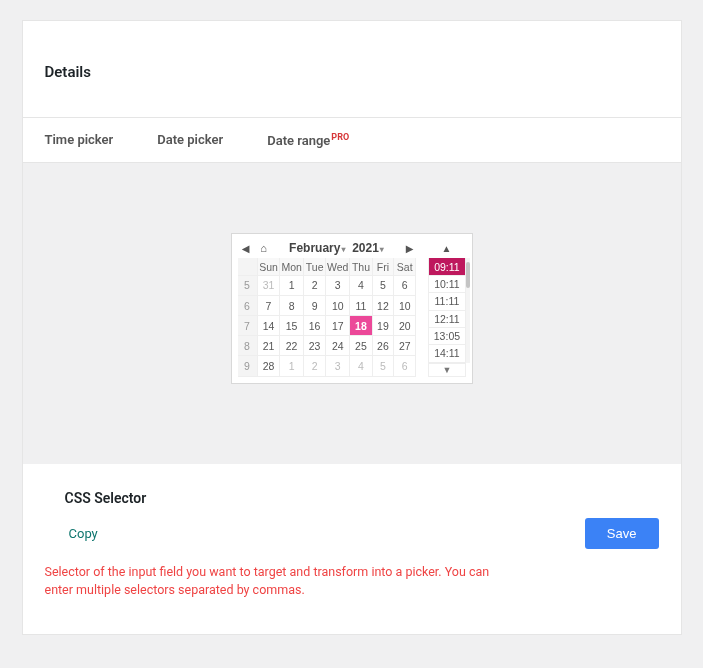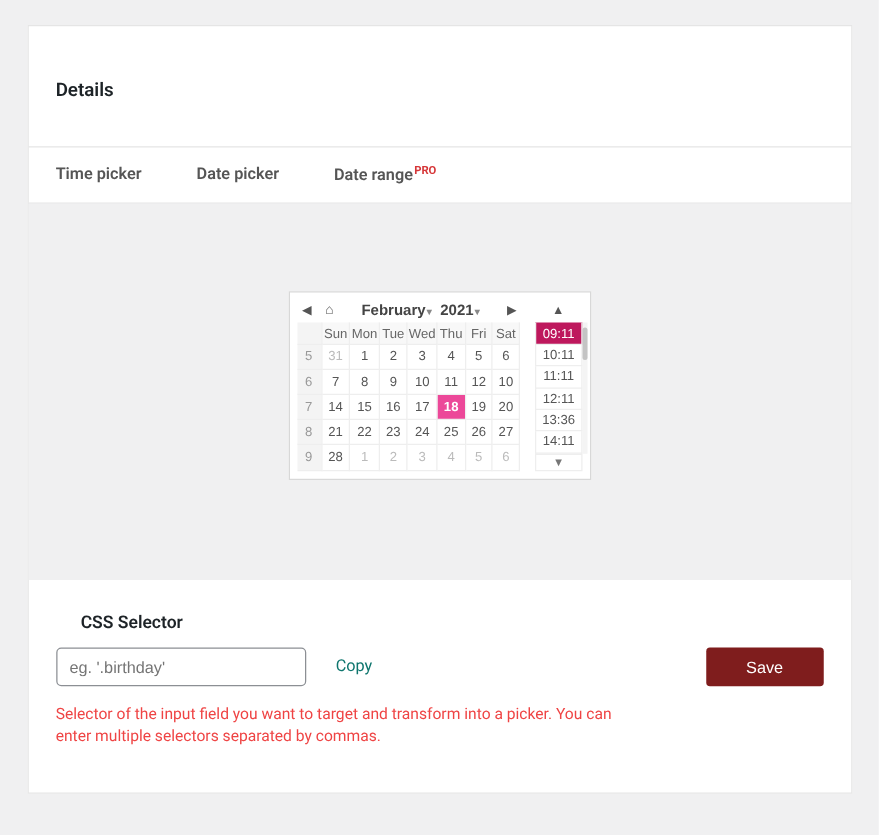--- a/index.html
+++ b/index.html
@@ -187,25 +187,25 @@
     color: #2c3338;
   }
   .copy-link {
     margin-left: 24px;
     font-size: 13px;
     color: #0f766e;
     cursor: pointer;
   }
   .spacer { flex:1; }
   .save-btn {
-    background: #7f1d1d;
+    background: #3b82f6;
     color: #fff;
     border: none;
     border-radius: 3px;
-    padding: 8px 32px;
+    padding: 8px 22px;
     font-size: 13px;
     font-weight: 500;
     cursor: pointer;
   }
   .help-text {
     margin-top: 14px;
     font-size: 12.5px;
     color: #ef4444;
     line-height: 1.5;
     max-width: 460px;
@@ -303,35 +303,34 @@
                 <td class="other">6</td>
               </tr>
             </tbody>
         </table>
         <div class="time-col">
           <div class="time-list" id="time-list">
             <div class="time-item sel">09:11</div>
               <div class="time-item">10:11</div>
               <div class="time-item">11:11</div>
               <div class="time-item">12:11</div>
-              <div class="time-item">13:36</div>
+              <div class="time-item">13:05</div>
               <div class="time-item">14:11</div>
               <div class="time-scroll">
                 <div class="time-thumb"></div>
               </div>
           </div>
           <div class="time-arrow">▼</div>
         </div>
       </div>
     </div>
   </div>
 
   <div class="section">
     <div class="field-label">CSS Selector</div>
     <div class="field-row">
-      <input class="sel-input" type="text" placeholder="eg. '.birthday'" style="">
       <span class="copy-link">Copy</span>
       <span class="spacer"></span>
       <button class="save-btn">Save</button>
     </div>
     <p class="help-text">Selector of the input field you want to target and transform into a picker. You can enter multiple selectors separated by commas.</p>
   </div>
 </div>
 
 </body></html>

